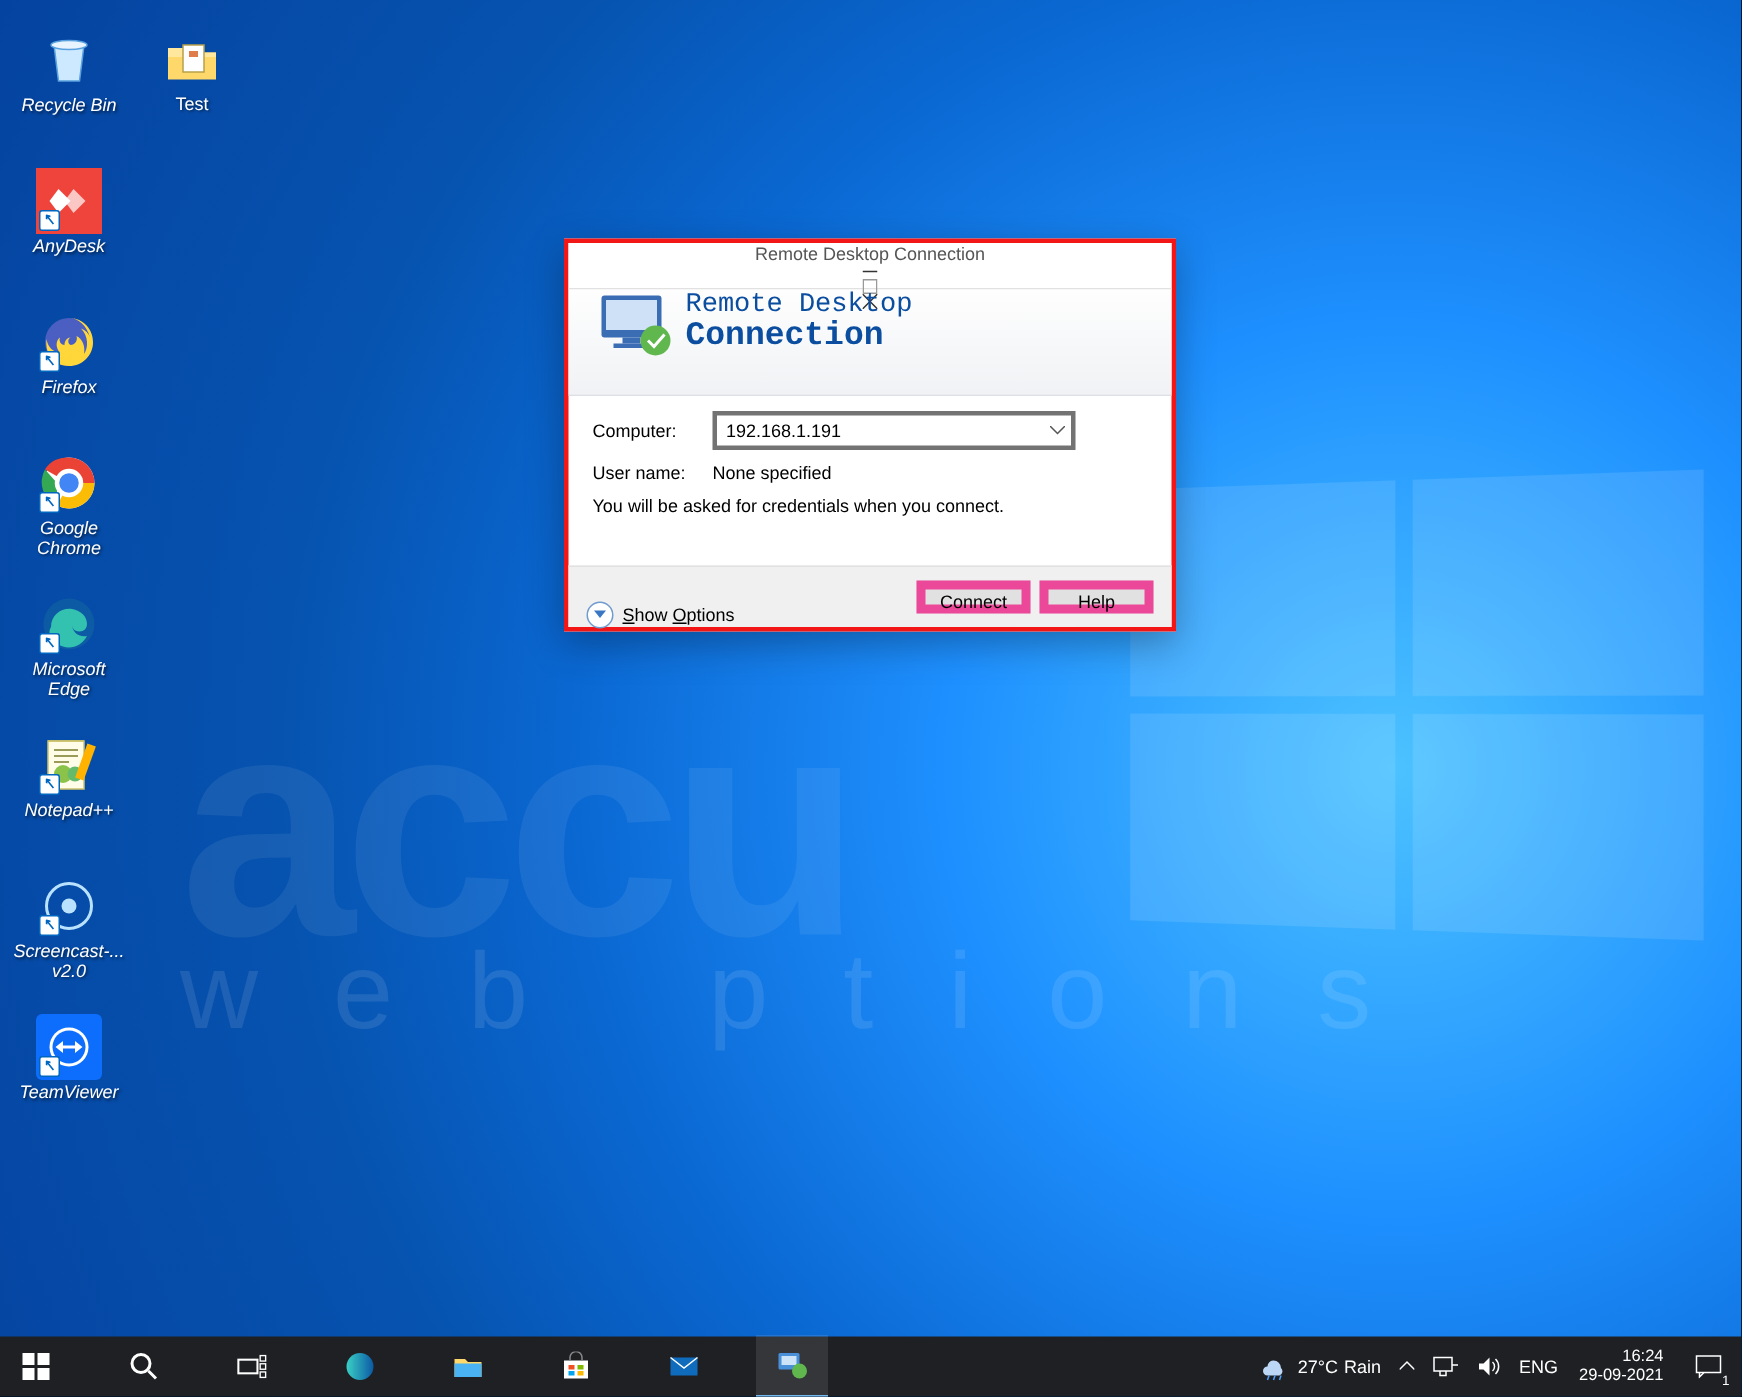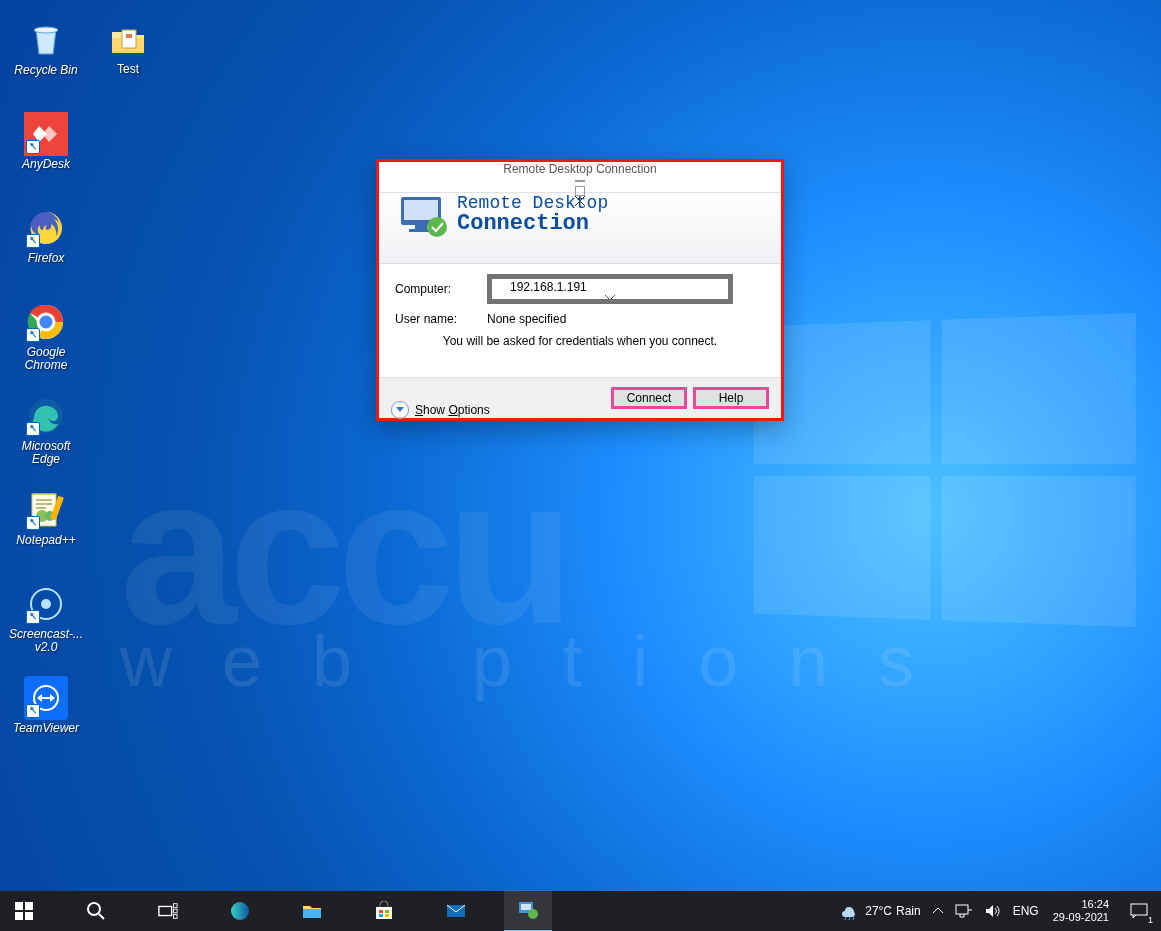--- a/index.html
+++ b/index.html
@@ -41,36 +41,36 @@
   .titlebar .ticon{width:16px;height:16px;margin:0 6px 0 8px;}
   .titlebar .ttxt{flex:1;font-size:12px;color:#555;}
   .titlebar .wbtn{width:46px;height:30px;display:flex;align-items:center;justify-content:center;
     color:#555;}
   .banner{height:70px;background:linear-gradient(#fefefe,#f0f2f5);border-bottom:1px solid #dcdfe5;
     display:flex;padding-left:18px;font-family:Liberation Mono, monospace;}
   .banner-icon{width:50px;height:44px;position:relative;margin-right:10px;}
   .banner-txt .l1{font-size:18px;color:#0b4ea0;line-height:20px;}
   .banner-txt .l2{font-size:22px;color:#0b4ea0;font-weight:bold;line-height:22px;}
   .body{padding:10px 16px 0 16px;font-size:12px;color:#000;}
-  .row{display:flex;align-items:center;margin-bottom:8px;gap:12px;}
+  .row{display:flex;align-items:center;margin-bottom:8px;}
   .row .rl{width:80px;}
-  .cbox{width:228px;height:20px;border:5px solid #737373;display:flex;align-items:center;
-    padding:0 4px;justify-content:space-between;background:#fff;flex-direction:column;}
+  .cbox{width:228px;height:20px;border:3px solid #737373;display:flex;align-items:center;
+    padding:0 4px;justify-content:space-between;background:#fff;}
   .cbox input{border:none;outline:none;font-size:12px;font-family:inherit;width:200px;}
-  .hint{margin-top:6px;text-align:center;}
+  .hint{margin-top:6px;}
   .footer{position:absolute;left:0;right:0;bottom:0;height:40px;border-top:1px solid #e1e1e1;
     background:#f0f0f0;display:flex;align-items:center;padding:0 12px;}
   .expand{display:flex;align-items:center;font-size:12px;cursor:default;margin-top:23px;}
   .expand .chev{width:16px;height:16px;border:1px solid #6f9bd0;border-radius:50%;
     margin-right:6px;display:flex;align-items:center;justify-content:center;background:#fff;}
   .expand .chev::after{content:"";border-left:4px solid transparent;border-right:4px solid transparent;
     border-top:5px solid #3b78c4;}
   .footer .sp{flex:1;}
   .footer button{width:76px;height:22px;font-size:12px;font-family:inherit;background:#e1e1e1;
-    border:3px solid #ec4899;margin-left:6px;}
+    border:6px solid #ec4899;margin-left:6px;}
   .footer button:first-of-type{background:#e1e1e1;}
 
   
   .taskbar{position:absolute;left:0;right:0;bottom:0;height:40px;background:#1e2024;
     display:flex;align-items:center;color:#fff;gap:24px;}
   .tbtn{width:48px;height:40px;display:flex;align-items:center;justify-content:center;}
   .tbtn svg{width:20px;height:20px;}
   .tbtn.active{background:rgba(255,255,255,.1);border-bottom:2px solid #76b9ed;}
   .tray{margin-left:auto;display:flex;align-items:center;height:40px;font-size:12px;}
   .tray .ti{padding:0 6px;display:flex;align-items:center;height:40px;}

